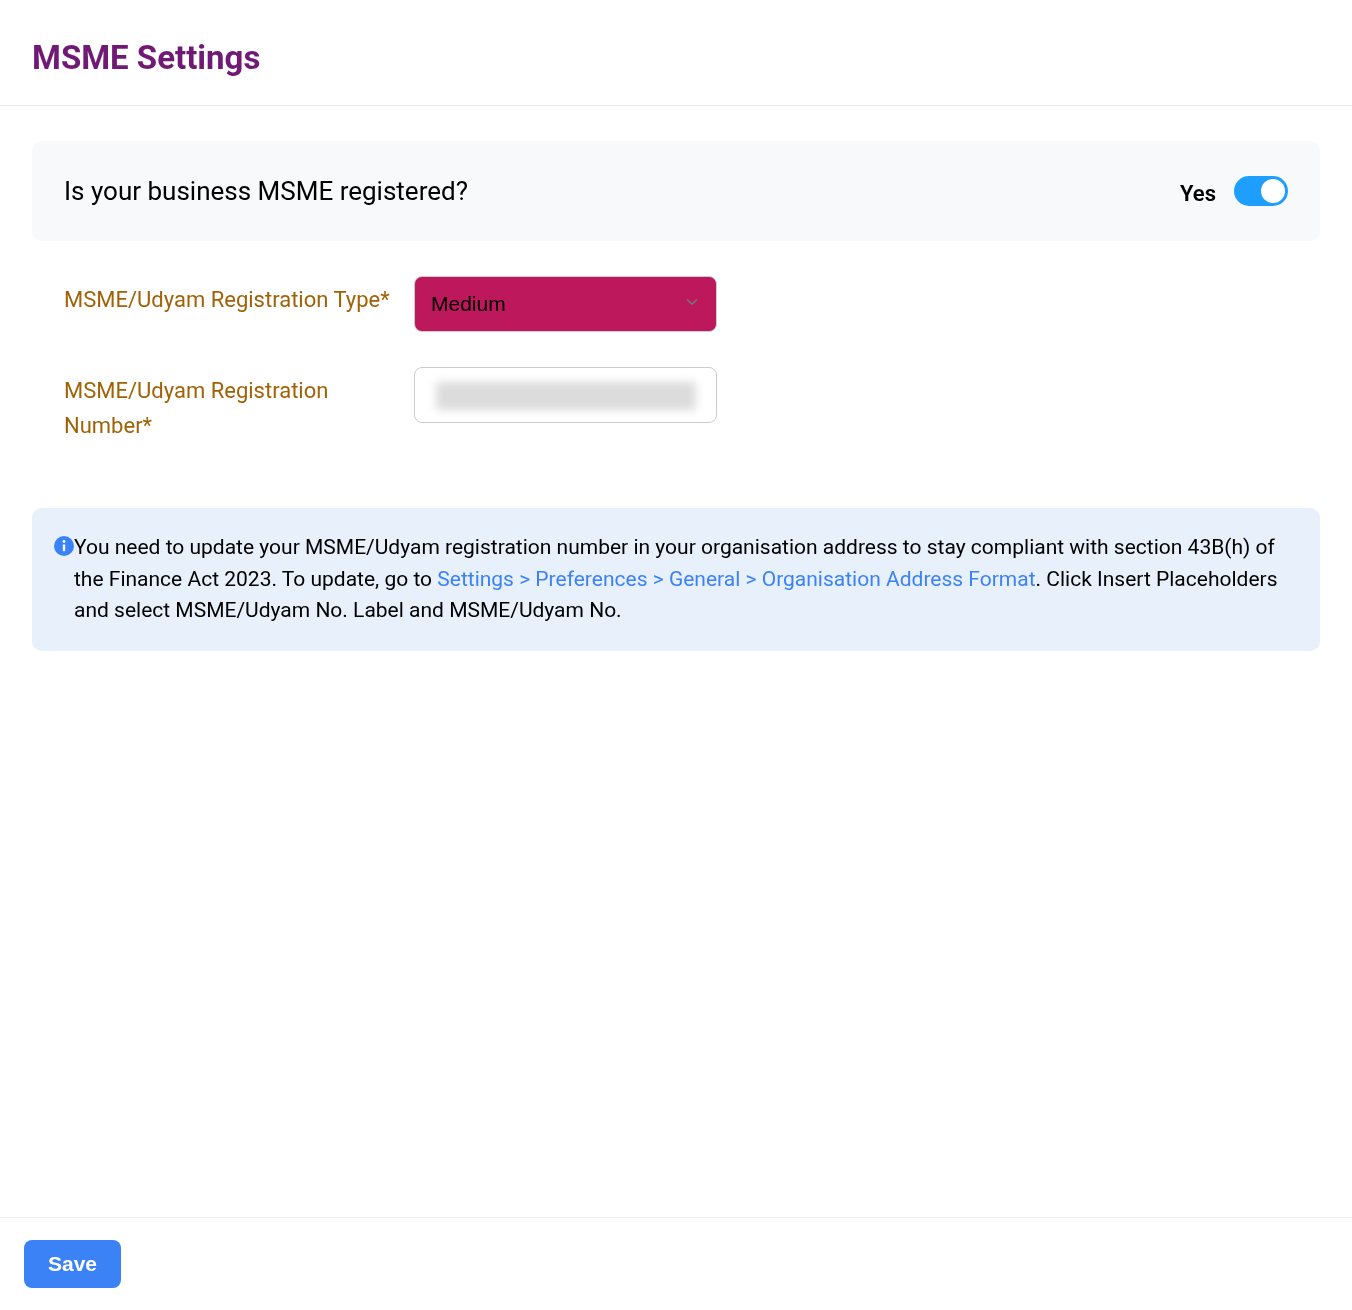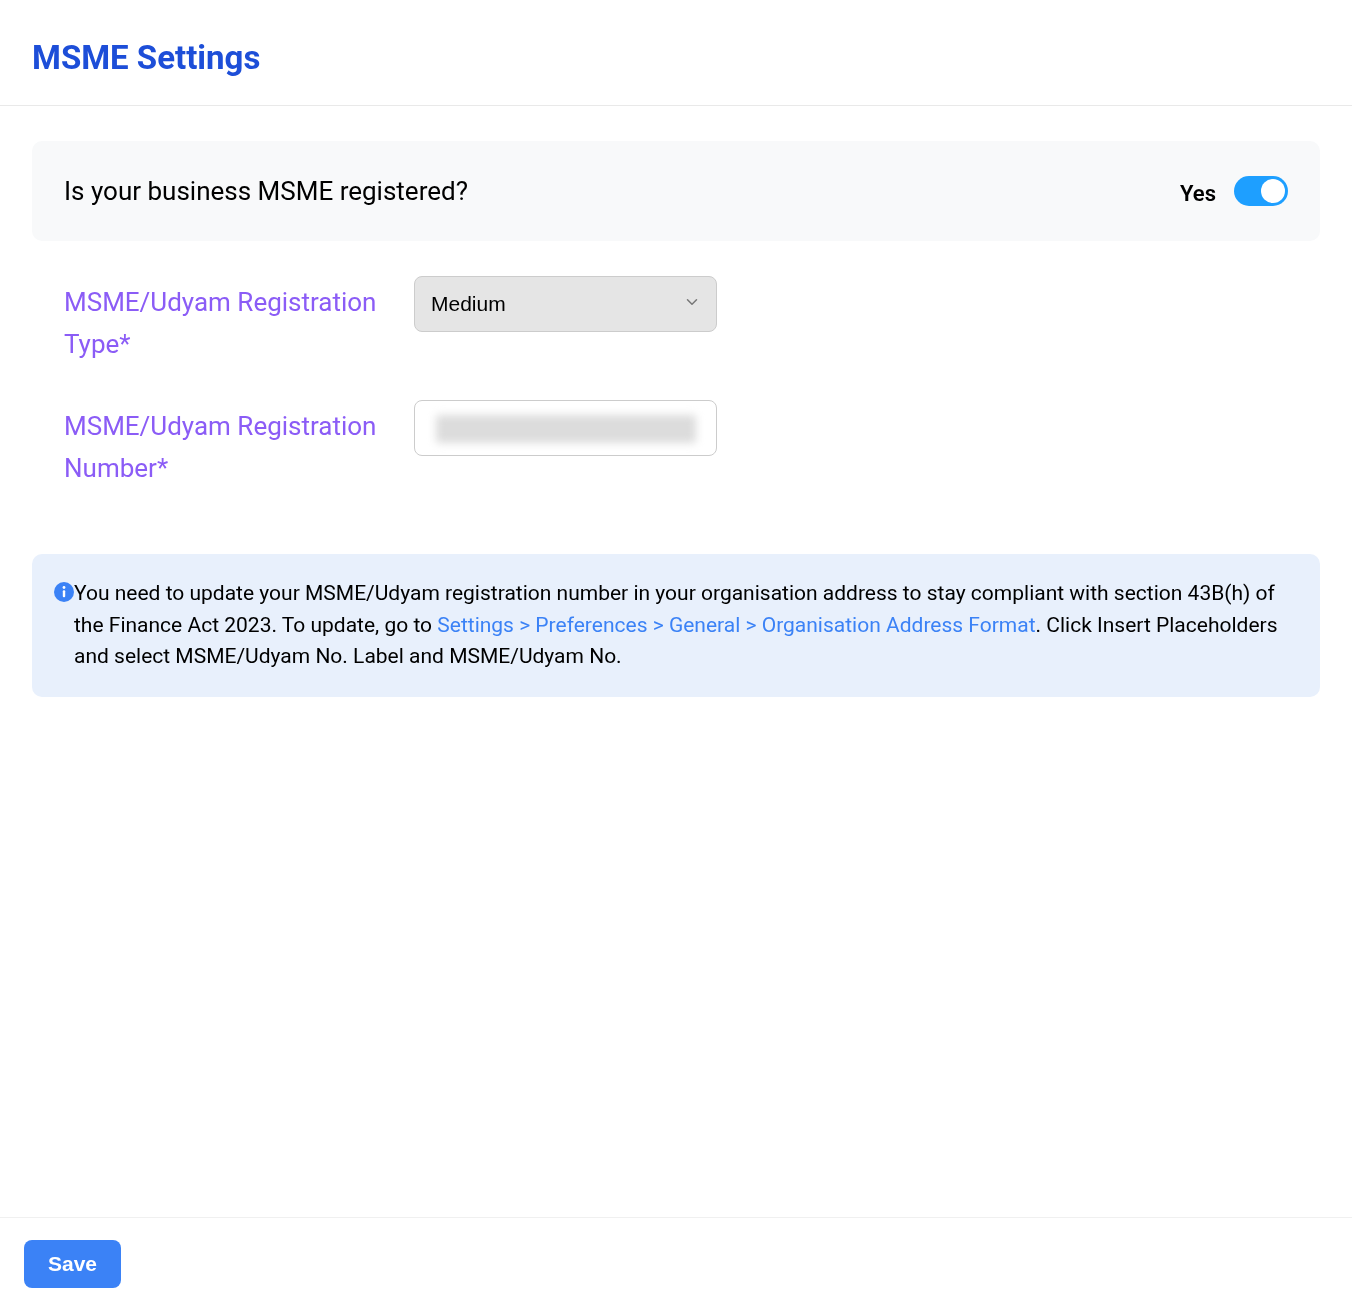--- a/index.html
+++ b/index.html
@@ -15,21 +15,21 @@
       height: 1310px;
       position: relative;
     }
     .header {
       padding: 38px 32px 28px;
       border-bottom: 1px solid #e9e9e9;
     }
     .page-title {
       font-size: 33px;
       font-weight: 700;
-      color: #1d4ed8;
+      color: #701a75;
     }
     .content {
       padding: 35px 32px 0;
     }
     .question-card {
       background: #f8f9fa;
       border-radius: 10px;
       padding: 35px 32px;
       display: flex;
       align-items: center;
@@ -67,38 +67,38 @@
       right: 3px;
     }
     .form-row {
       display: flex;
       align-items: flex-start;
       margin-top: 35px;
       padding: 0 32px;
     }
     .form-label {
       width: 350px;
-      font-size: 26px;
-      color: #8b5cf6;
+      font-size: 22px;
+      color: #a16207;
       line-height: 1.6;
       padding-top: 6px;
     }
     .select-wrapper {
       position: relative;
       width: 303px;
     }
     .select-input {
       width: 100%;
       height: 56px;
       border: 1px solid #ccc;
       border-radius: 8px;
       padding: 0 16px;
       font-size: 21px;
       color: #000;
-      background: #e5e5e5;
+      background: #be185d;
       appearance: none;
       cursor: pointer;
     }
     .chevron-icon {
       position: absolute;
       right: 16px;
       top: 50%;
       transform: translateY(-50%);
       pointer-events: none;
     }

